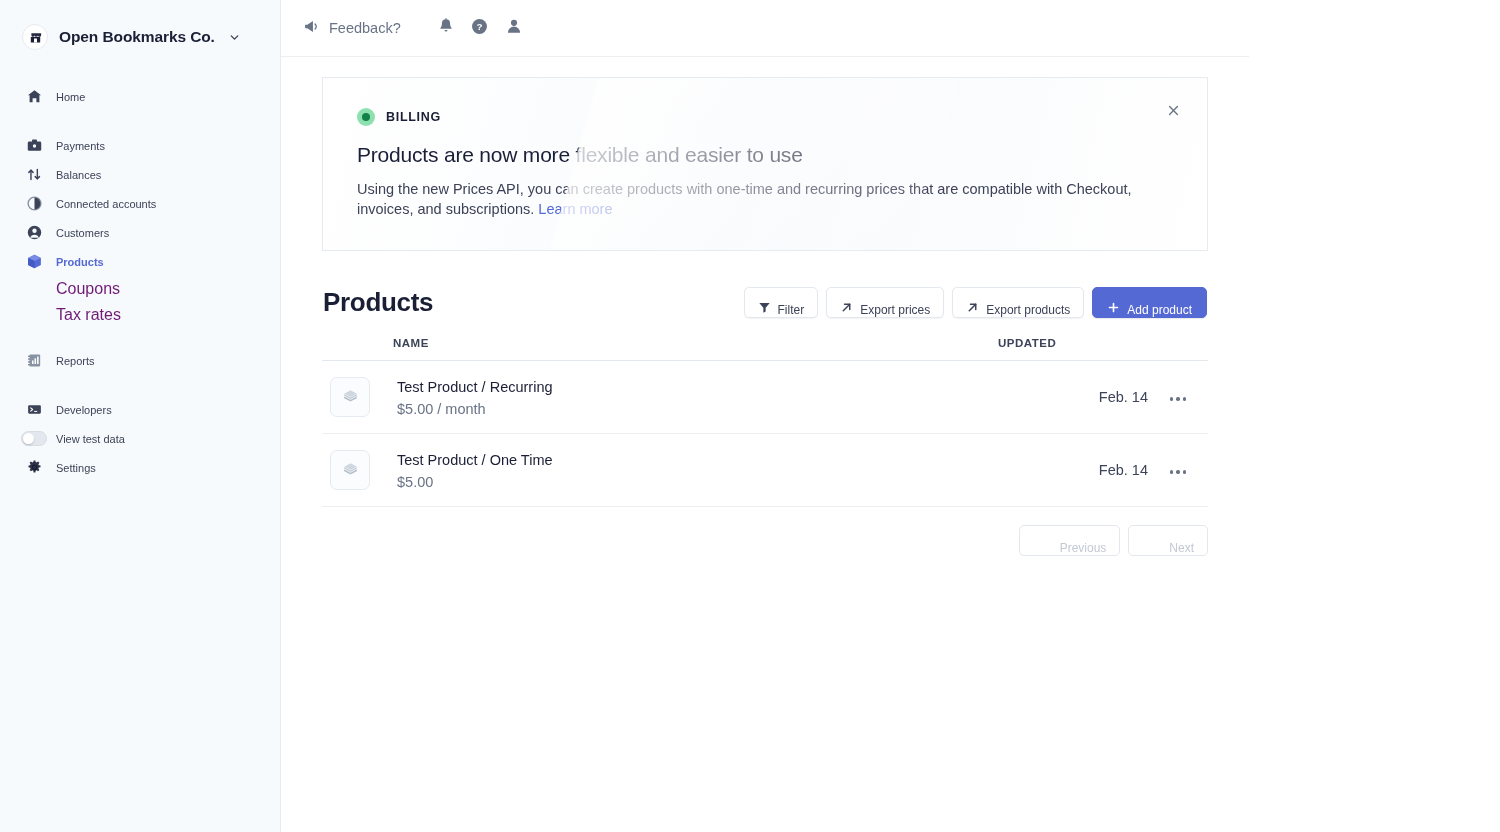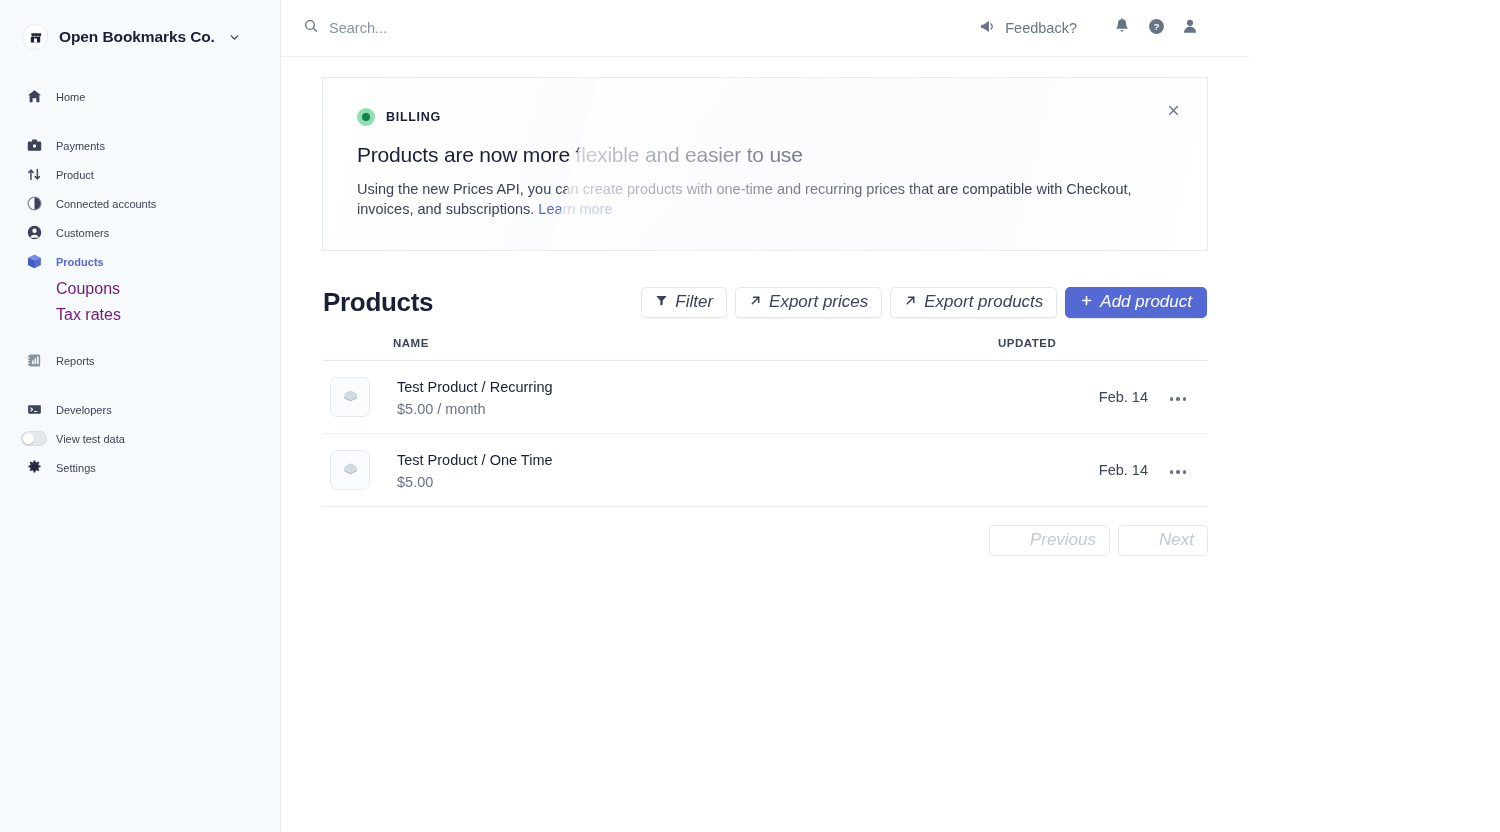--- a/index.html
+++ b/index.html
@@ -128,28 +128,27 @@
   }
 
   
   .page-head {
     display: flex; align-items: center; justify-content: space-between;
     margin-top: 36px; padding: 0 1px;
   }
   .page-title { font-size: 26px; font-weight: bold; color: #1a1f36; letter-spacing: -.3px; }
   .actions { display: flex; align-items: center; gap: 8px; }
   .btn {
-    display: flex; align-items: center; gap: 7px;
+    display: flex; align-items: flex-end; gap: 7px;
     height: 31px; padding: 0 13px;
     border: 1px solid #e3e8ee; border-radius: 5px;
     background: #fff; color: #3c4257;
-    font-size: 17px; font-family: inherit;
+    font-size: 12px; font-family: inherit;
     cursor: pointer; white-space: nowrap;
     box-shadow: 0 1px 1px rgba(60,66,87,.06);
-    font-style: italic;
   }
   .btn-primary {
     background: #5469d4; border-color: #5469d4; color: #fff;
     box-shadow: 0 1px 1px rgba(60,66,87,.12);
     padding: 0 14px;
   }
 
   
   .table { margin-top: 19px; width: 100%; border-collapse: collapse; }
   .table th {
@@ -225,21 +224,21 @@
 
       <a class="nav-item">
         <span class="ico">
           <svg width="17" height="17" viewBox="0 0 24 24" fill="none" stroke="#3c4257" stroke-width="2" stroke-linecap="round" stroke-linejoin="round">
             <path d="M7 19V6"></path>
               <path d="M4 9l3-3 3 3"></path>
             <path d="M16 5v13"></path>
               <path d="M13 15l3 3 3-3"></path>
           </svg>
         </span>
-        <span>Product</span>
+        <span>Balances</span>
       </a>
 
       <a class="nav-item">
         <span class="ico">
           <svg width="17" height="17" viewBox="0 0 24 24">
               <circle cx="12" cy="12" r="9" fill="none" stroke="#8792a2" stroke-width="2"></circle>
               <path d="M12 3.6a8.4 8.4 0 0 1 0 16.8z" fill="#3c4257"></path>
             </svg>
         </span>
         <span>Connected accounts</span>
@@ -319,29 +318,20 @@
         </span>
         <span>Settings</span>
       </a>
 
     </nav>
   </aside>
 
   <section class="main">
 
     <header class="topbar">
-      <div class="search-box">
-        <span>
-          <svg width="16" height="16" viewBox="0 0 24 24" fill="none" stroke="#697386" stroke-width="2" stroke-linecap="round">
-              <circle cx="10.5" cy="10.5" r="6.5"></circle>
-              <path d="M15.4 15.4 20 20"></path>
-            </svg>
-        </span>
-        <span class="search-ph">Search...</span>
-      </div>
 
       <div class="top-right">
         <div class="feedback">
           <span>
             <svg width="17" height="17" viewBox="0 0 24 24" fill="#697386">
                 <path d="M3 9.4v5.2h3.1L14 19.6V4.4L6.1 9.4H3z"></path>
                 <path d="M17 8.4a5.2 5.2 0 0 1 0 7.2" fill="none" stroke="#697386" stroke-width="1.8" stroke-linecap="round"></path>
               </svg>
           </span>
           <span>Feedback?</span>

